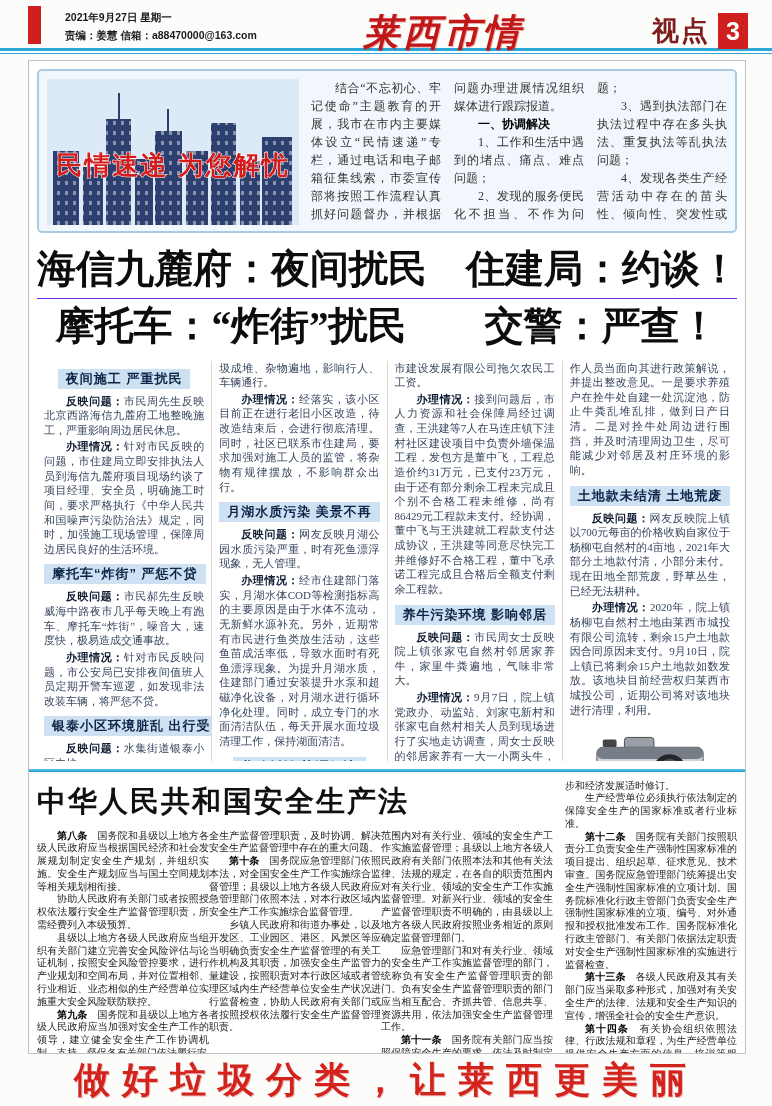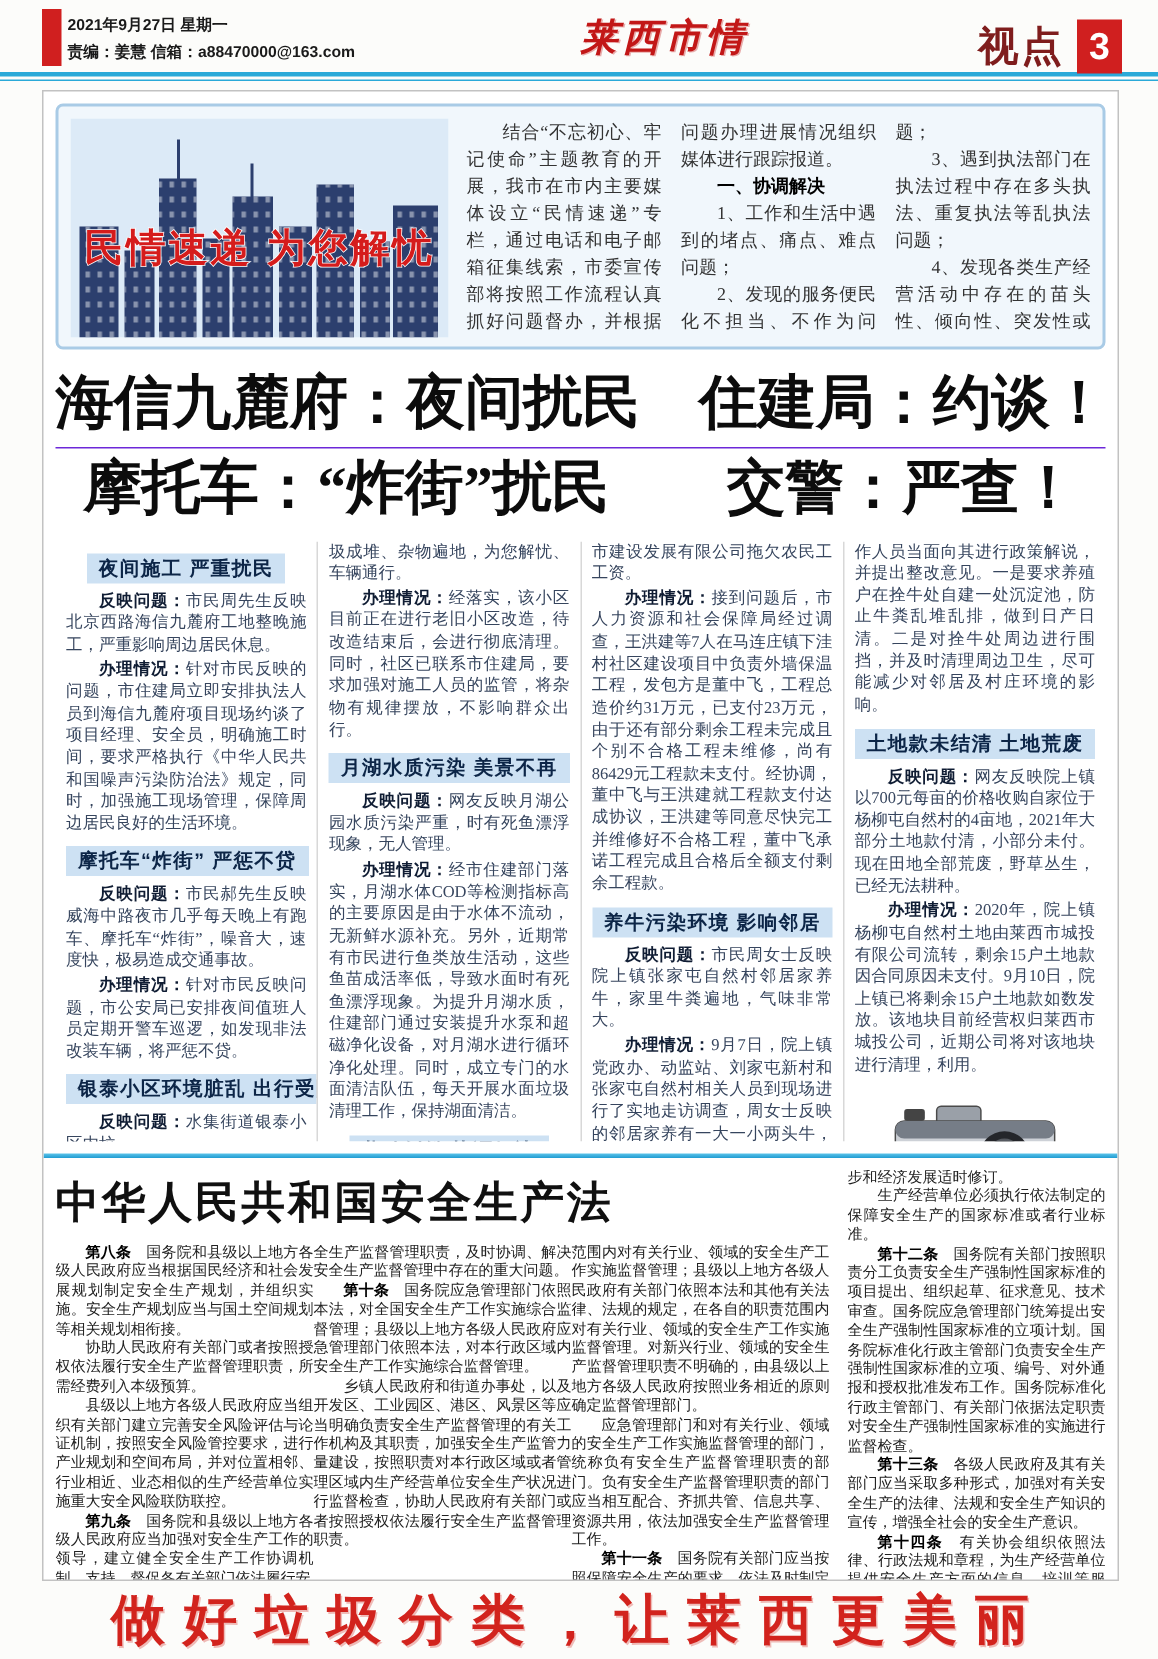--- a/index.html
+++ b/index.html
@@ -1,24 +1,24 @@
 <!DOCTYPE html>
 <html><head>
 <meta charset="utf-8">
 <style>
   html,body{margin:0;padding:0;}
   body{width:772px;height:1106px;background:#fbfaf7;font-family:"Liberation Serif",serif;overflow:hidden;}
   .page{width:772px;height:1106px;position:relative;background:#fcfcfa;}
 
   
   .header{height:48px;padding:6px 24px 0 28px;display:flex;align-items:flex-start;box-sizing:border-box;}
-  .hdr-left{display:flex;gap:4px;flex:none;width:230px;}
+  .hdr-left{display:flex;gap:24px;flex:none;width:230px;}
   .redbar{width:13px;height:38px;background:#d01f1f;flex:none;}
   .dateblock{font-family:"Liberation Sans",sans-serif;font-size:10.5px;font-weight:bold;color:#1a1a1a;line-height:1.7;padding-top:3px;white-space:nowrap;}
-  .masthead{flex:1;text-align:center;font-size:25px;font-weight:900;color:#c21717;font-style:italic;letter-spacing:3px;padding-top:2px;text-shadow:1px 1px 0 rgba(194,23,23,.35);font-family:"Liberation Serif",serif;}
+  .masthead{flex:1;text-align:center;font-size:37px;font-weight:900;color:#c21717;font-style:italic;letter-spacing:3px;padding-top:2px;text-shadow:1px 1px 0 rgba(194,23,23,.35);font-family:"Liberation Serif",serif;}
   .hdr-right{display:flex;align-items:center;gap:8px;padding-top:7px;flex:none;width:120px;justify-content:flex-end;}
   .viewpoint{font-size:27px;font-weight:900;color:#7f1d1d;letter-spacing:2px;font-family:"Liberation Sans",sans-serif;}
   .pagenum{width:30px;height:36px;background:#d01f1f;color:#fff;font-weight:bold;font-size:25px;display:flex;align-items:center;justify-content:center;font-family:"Liberation Sans",sans-serif;}
   .cyanline{border-top:3px solid #2aa9d8;border-bottom:1px solid #2aa9d8;height:2px;}
 
   
   .frame{margin:6px 26px 0 28px;border:1px solid #c2c2c2;background:#fff;padding:8px 8px 4px;box-sizing:border-box;height:994px;overflow:hidden;}
 
   
   .box1{border:2px solid #a9cbe6;background:#f1f7fc;border-radius:5px;display:flex;gap:12px;padding:8px;height:164px;box-sizing:border-box;}
@@ -139,21 +139,21 @@
           <div class="nh"><span class="nh-in">夜间施工 严重扰民</span></div>
           <p class="np ind"><b>反映问题：</b>市民周先生反映北京西路海信九麓府工地整晚施工，严重影响周边居民休息。</p>
           <p class="np ind"><b>办理情况：</b>针对市民反映的问题，市住建局立即安排执法人员到海信九麓府项目现场约谈了项目经理、安全员，明确施工时间，要求严格执行《中华人民共和国噪声污染防治法》规定，同时，加强施工现场管理，保障周边居民良好的生活环境。</p>
           <div class="nh"><span class="nh-in">摩托车“炸街” 严惩不贷</span></div>
           <p class="np ind"><b>反映问题：</b>市民郝先生反映威海中路夜市几乎每天晚上有跑车、摩托车“炸街”，噪音大，速度快，极易造成交通事故。</p>
           <p class="np ind"><b>办理情况：</b>针对市民反映问题，市公安局已安排夜间值班人员定期开警车巡逻，如发现非法改装车辆，将严惩不贷。</p>
           <div class="nh"><span class="nh-in">银泰小区环境脏乱 出行受阻</span></div>
           <p class="np ind"><b>反映问题：</b>水集街道银泰小区内垃</p>
         </div>
       <div class="ncol">
-          <p class="np">圾成堆、杂物遍地，为您解忧、车辆通行。</p>
+          <p class="np">圾成堆、杂物遍地，影响行人、车辆通行。</p>
           <p class="np ind"><b>办理情况：</b>经落实，该小区目前正在进行老旧小区改造，待改造结束后，会进行彻底清理。同时，社区已联系市住建局，要求加强对施工人员的监管，将杂物有规律摆放，不影响群众出行。</p>
           <div class="nh"><span class="nh-in">月湖水质污染 美景不再</span></div>
           <p class="np ind"><b>反映问题：</b>网友反映月湖公园水质污染严重，时有死鱼漂浮现象，无人管理。</p>
           <p class="np ind"><b>办理情况：</b>经市住建部门落实，月湖水体COD等检测指标高的主要原因是由于水体不流动，无新鲜水源补充。另外，近期常有市民进行鱼类放生活动，这些鱼苗成活率低，导致水面时有死鱼漂浮现象。为提升月湖水质，住建部门通过安装提升水泵和超磁净化设备，对月湖水进行循环净化处理。同时，成立专门的水面清洁队伍，每天开展水面垃圾清理工作，保持湖面清洁。</p>
           <div class="nh"><span class="nh-in">劳动纠纷 协调解决</span></div>
         </div>
       <div class="ncol">
           <p class="np">市建设发展有限公司拖欠农民工工资。</p>
           <p class="np ind"><b>办理情况：</b>接到问题后，市人力资源和社会保障局经过调查，王洪建等7人在马连庄镇下洼村社区建设项目中负责外墙保温工程，发包方是董中飞，工程总造价约31万元，已支付23万元，由于还有部分剩余工程未完成且个别不合格工程未维修，尚有86429元工程款未支付。经协调，董中飞与王洪建就工程款支付达成协议，王洪建等同意尽快完工并维修好不合格工程，董中飞承诺工程完成且合格后全额支付剩余工程款。</p>
           <div class="nh"><span class="nh-in">养牛污染环境 影响邻居</span></div>

